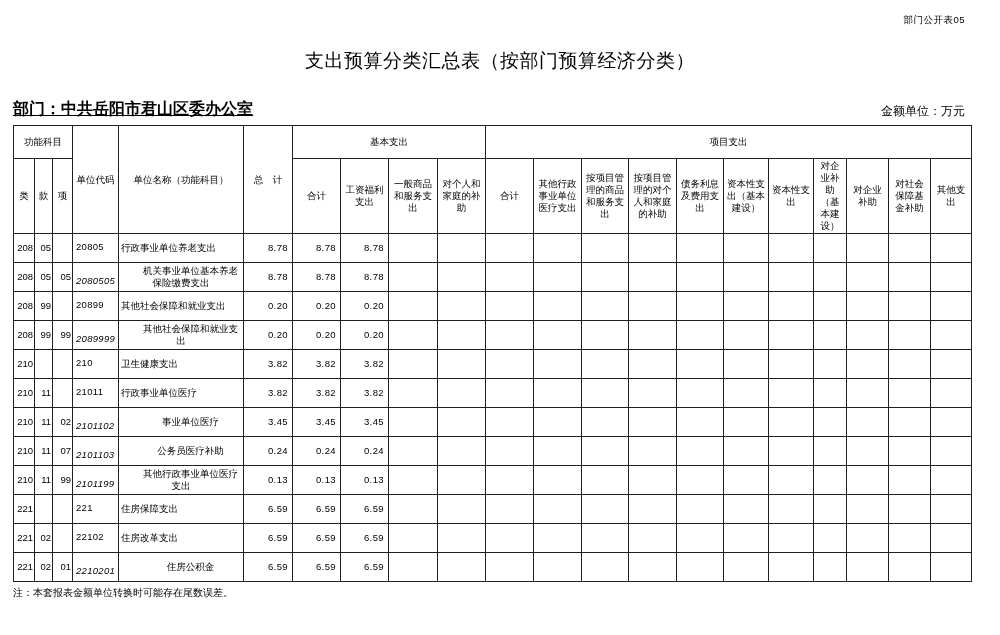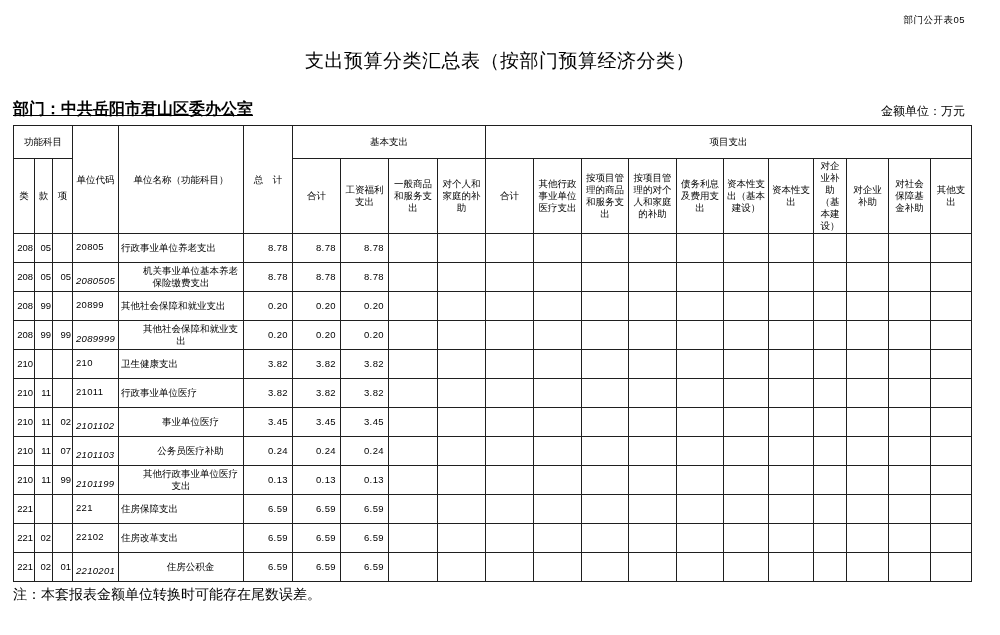--- a/index.html
+++ b/index.html
@@ -59,21 +59,21 @@
   tr.h2 { height: 75px; }
   tbody tr { height: 29px; }
   td.c { text-align: right; vertical-align: middle; padding: 1px; margin-left: 23px; }
   td.code { text-align: left; vertical-align: middle; padding: 1px 1px 4px 3px; letter-spacing: 0.3px; }
   td.code.bottom { vertical-align: bottom; padding-bottom: 4px; font-style: italic; }
   td.name { text-align: left; vertical-align: middle; padding: 2px 2px; line-height: 1.2; border-radius: 6px; }
   td.name.indent { text-indent: 19px; text-align: center; }
   td.num { text-align: right; vertical-align: middle; padding: 1px 4px 1px 1px; letter-spacing: 0.4px; }
   .footnote {
     margin: 4px 0 0 13px;
-    font-size: 14px;
+    font-size: 10px;
   }
 </style>
 </head>
 <body>
 
 <div class="page">
 
   <div class="doc-label">部门公开表05</div>
 
   <div class="page-title">支出预算分类汇总表（按部门预算经济分类）</div>

